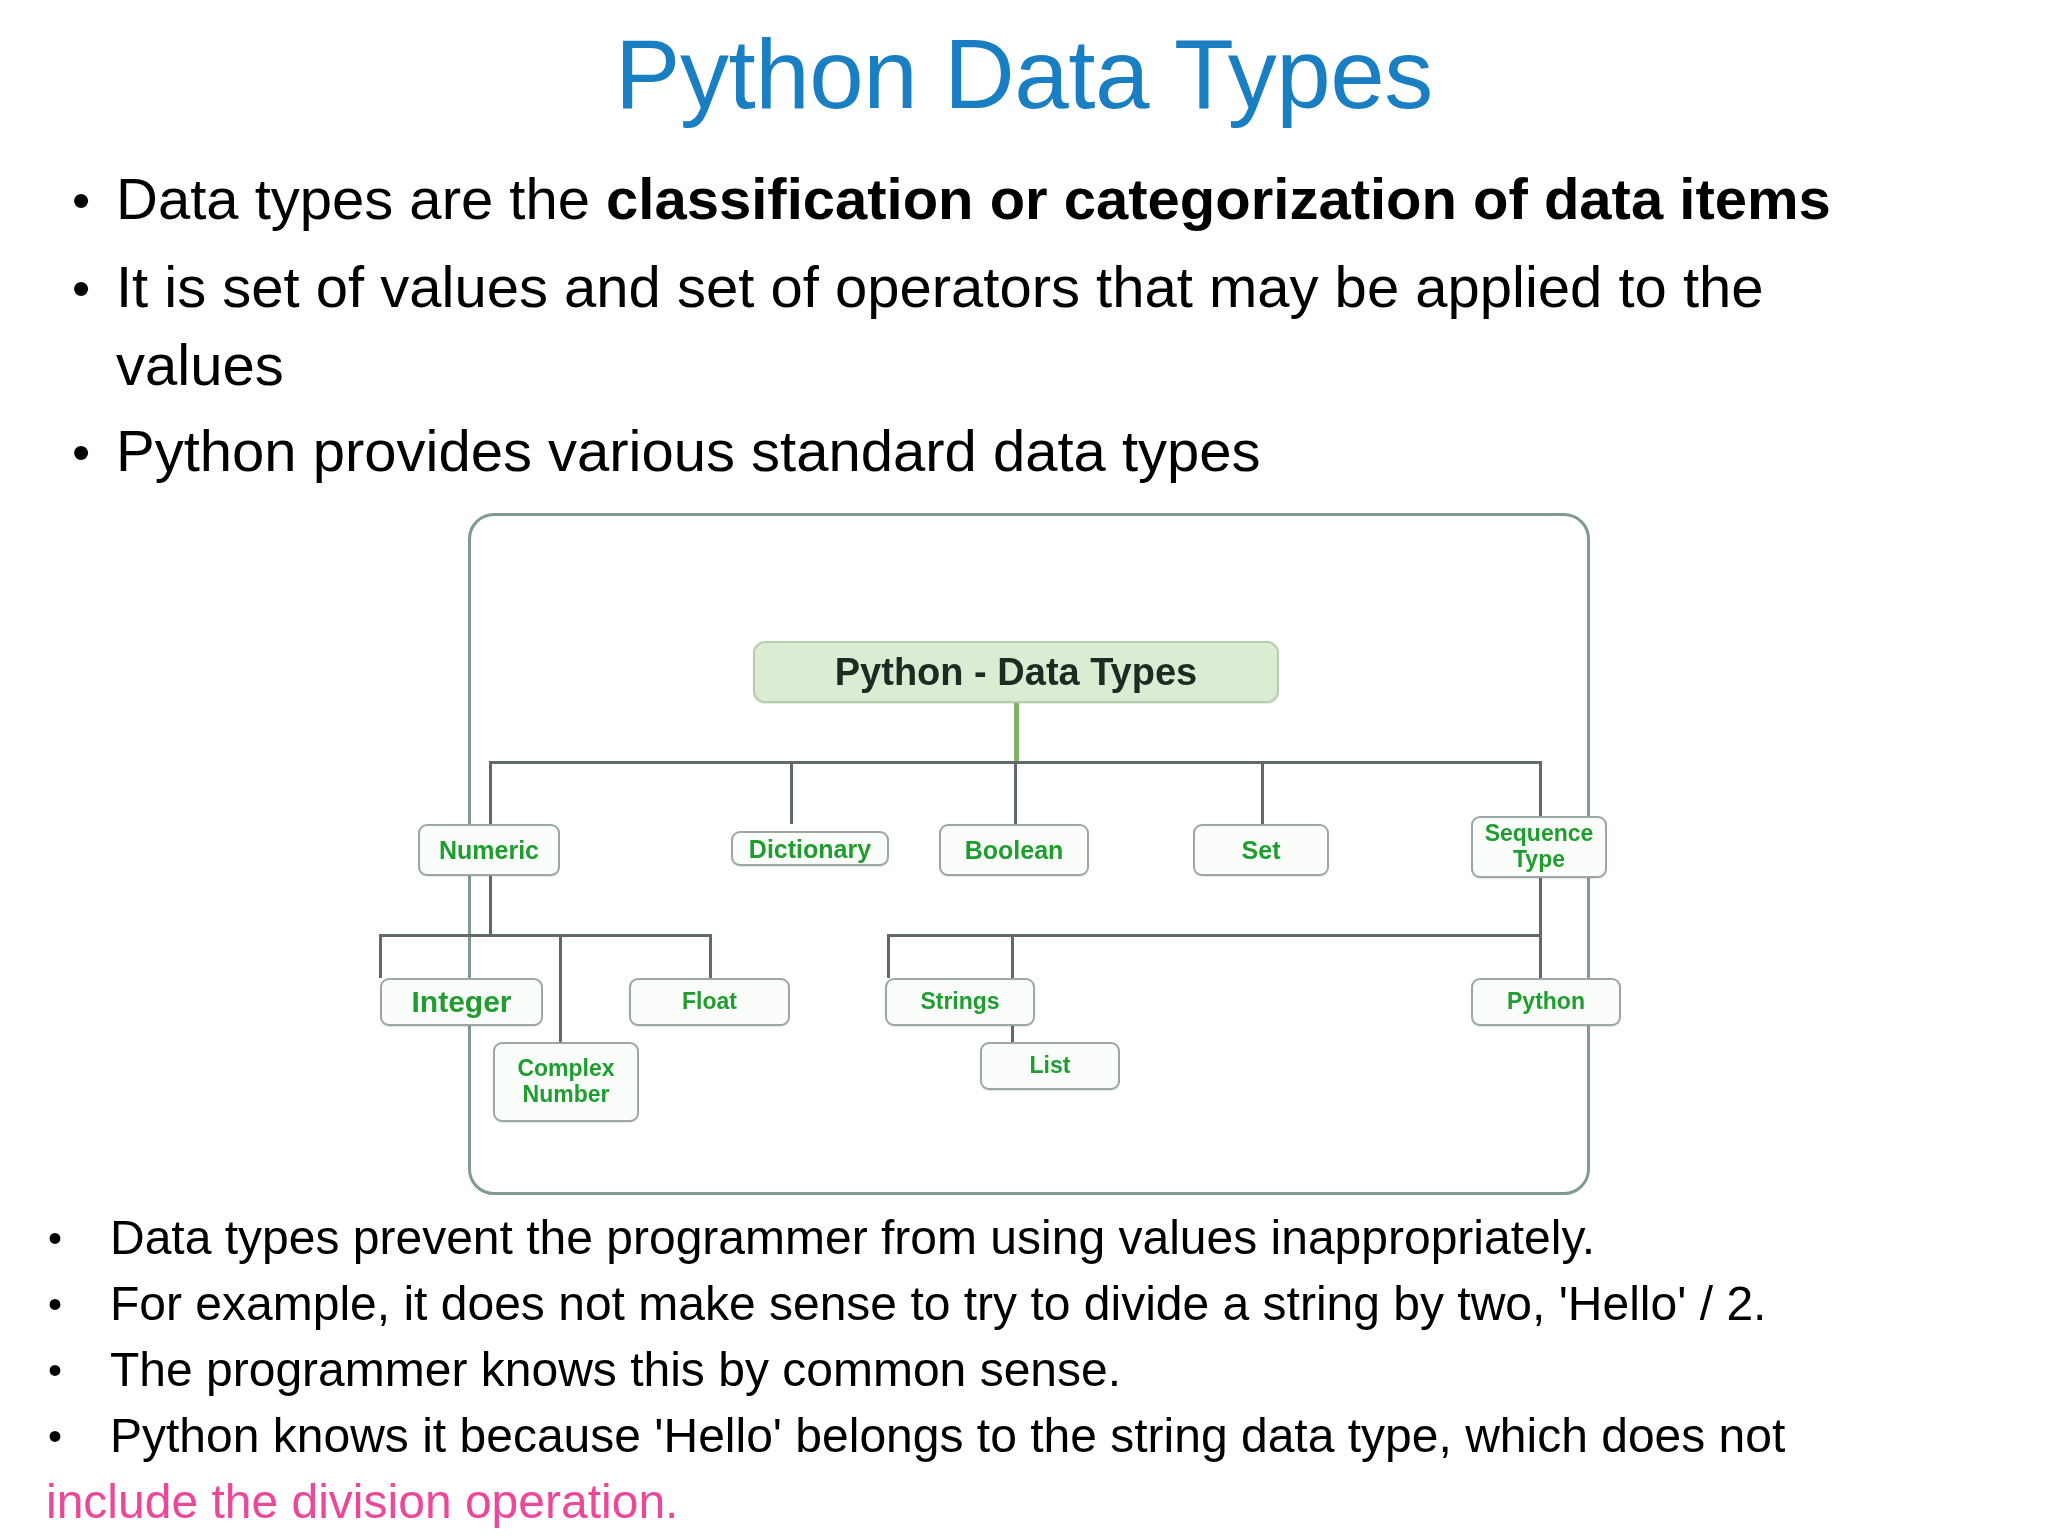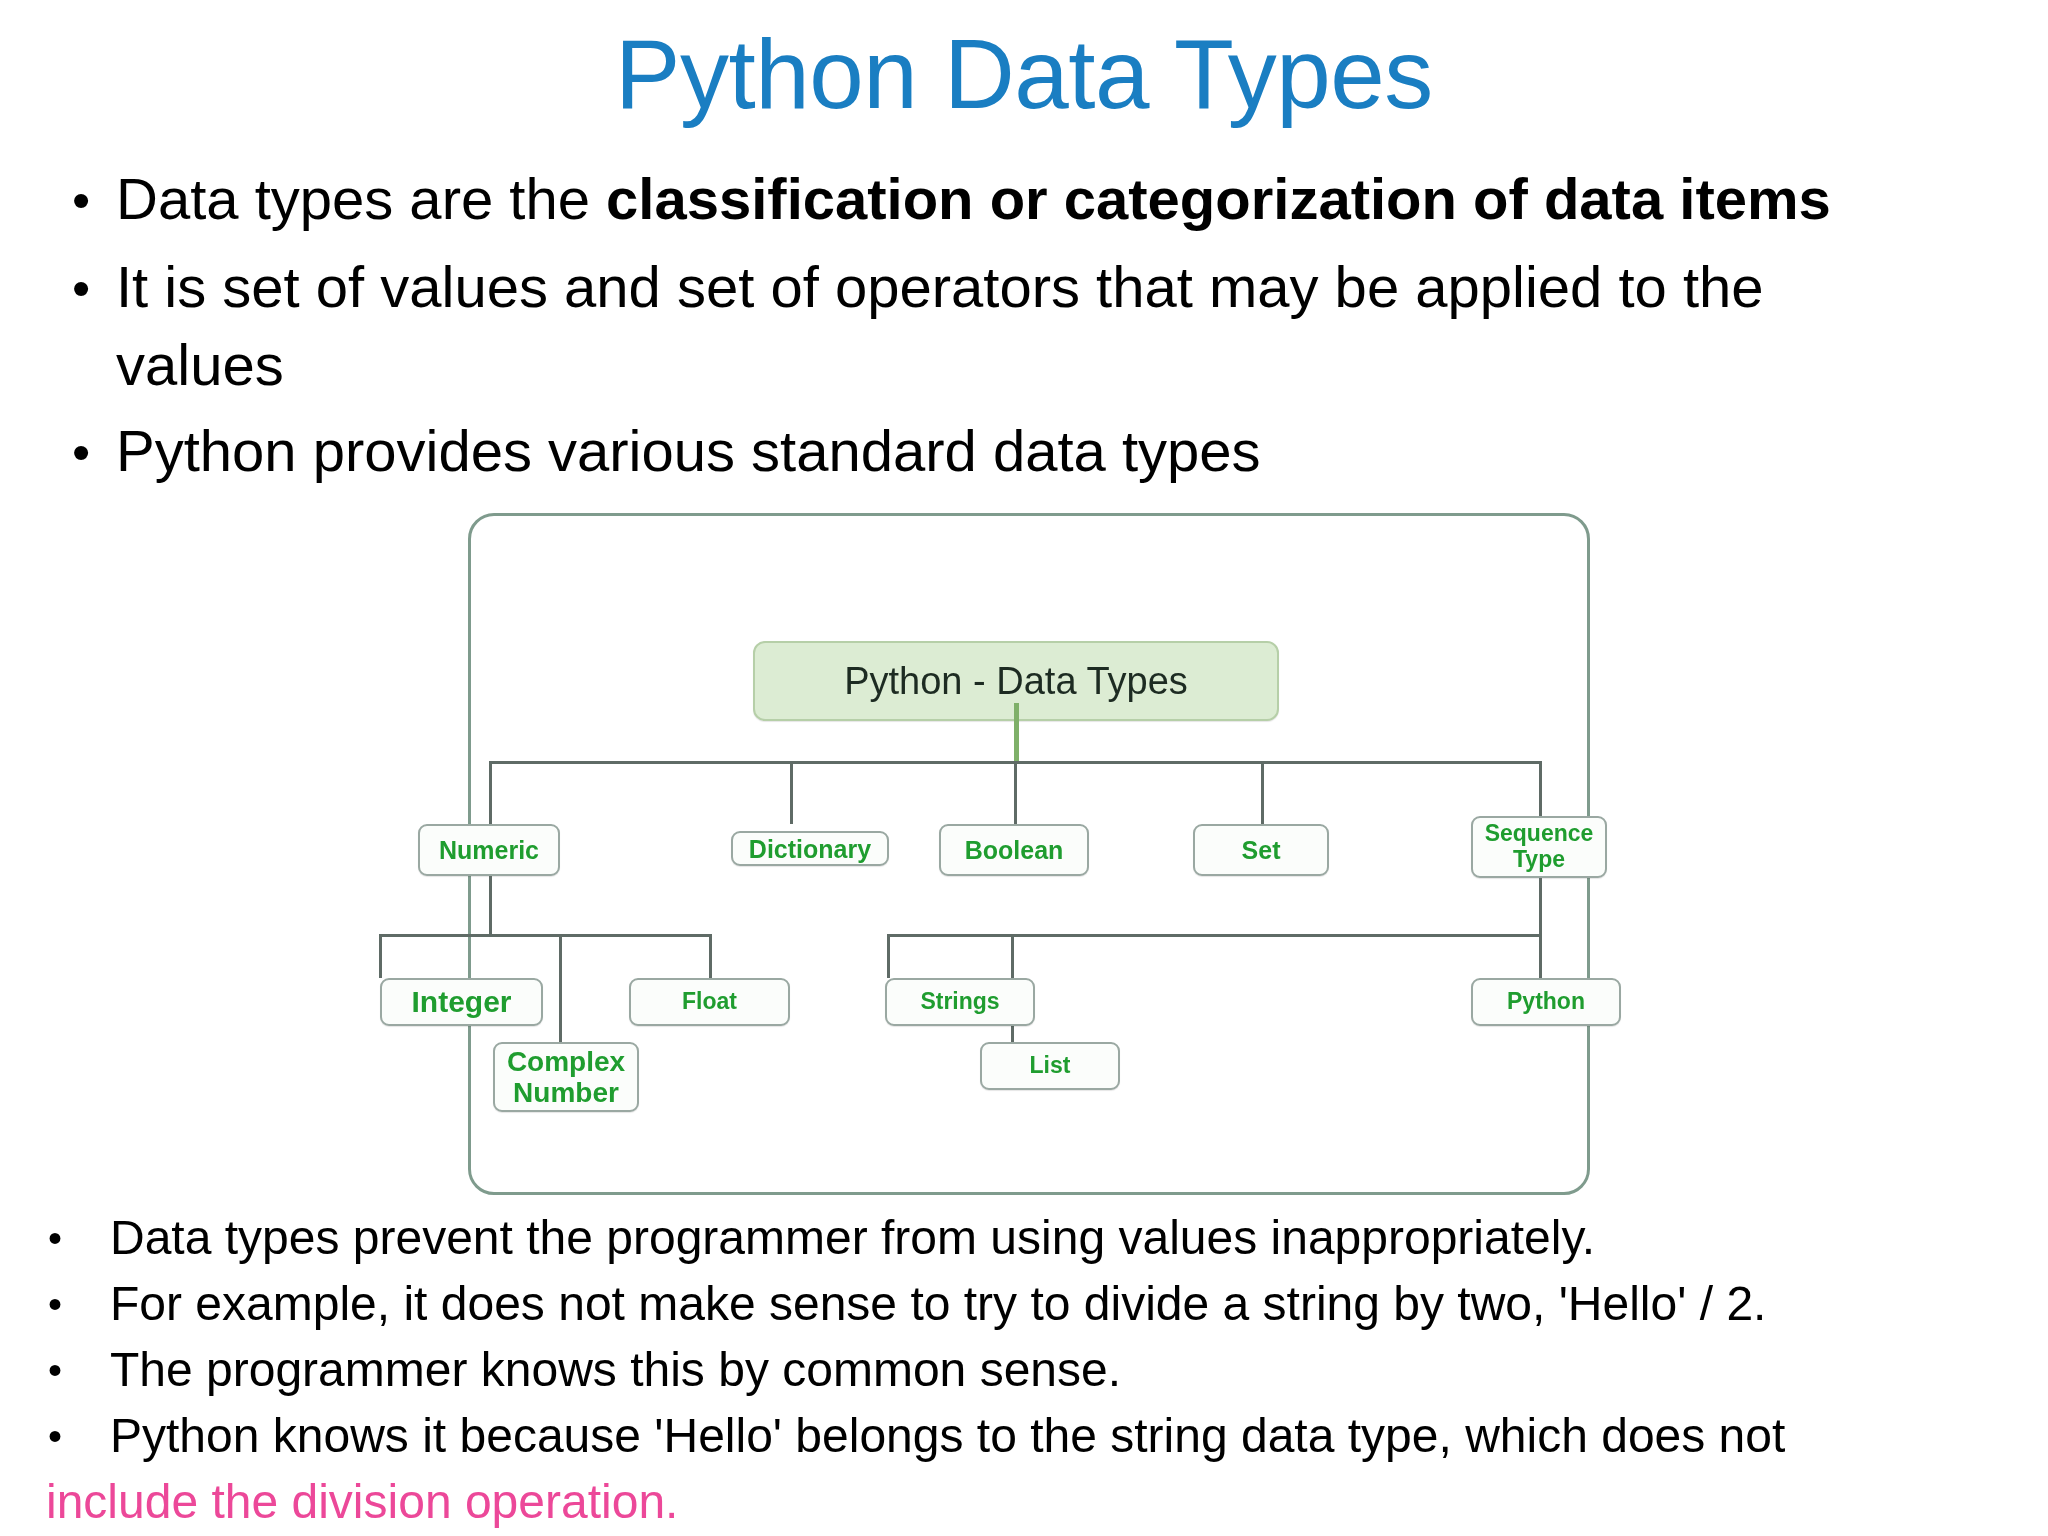--- a/index.html
+++ b/index.html
@@ -166,21 +166,21 @@
   <div class="tb-row">
     <span class="tb-dot">•</span>
     <span class="tb-text">Python provides various standard data types</span>
   </div>
 
 </div>
 
 <div class="diagram-frame">
   <div class="diagram-inner">
 
-    <div class="node root" style="left:282px; top:125px; width:526px; height:80px;">Python - Data Types</div>
+    <div class="node root" style="left:282px; top:125px; width:526px; height:62px;font-weight:bold;">Python - Data Types</div>
 
     <div class="line v green" style="left:543px; top:187px; height:58px;"></div>
 
     <div class="line h" style="left:18px; top:245px; width:1050px;"></div>
 
     <div class="line v" style="left:18px; top:245px; height:63px;"></div>
     <div class="line v" style="left:319px; top:245px; height:63px;"></div>
     <div class="line v" style="left:543px; top:245px; height:63px;"></div>
     <div class="line v" style="left:790px; top:245px; height:63px;"></div>
     <div class="line v" style="left:1068px; top:245px; height:63px;"></div>
@@ -191,21 +191,21 @@
     <div class="node" style="left:722px; top:308px; width:136px; height:52px;">Set</div>
     <div class="node" style="left:1000px; top:300px; width:136px; height:62px; font-size:23px;">Sequence Type</div>
 
     <div class="line v" style="left:18px; top:360px; height:58px;"></div>
     <div class="line h" style="left:-92px; top:418px; width:330px;"></div>
     <div class="line v" style="left:-92px; top:418px; height:44px;"></div>
     <div class="line v" style="left:88px; top:418px; height:108px;"></div>
     <div class="line v" style="left:238px; top:418px; height:44px;"></div>
 
     <div class="node" style="left:-91px; top:462px; width:163px; height:48px; font-size:30px;">Integer</div>
-    <div class="node" style="left:22px; top:526px; width:146px; height:70px; font-size:28px;">Complex Number</div>
+    <div class="node" style="left:22px; top:526px; width:146px; height:80px; font-size:23px;">Complex Number</div>
     <div class="node" style="left:158px; top:462px; width:161px; height:48px; font-size:23px;text-align:right;">Float</div>
 
     <div class="line v" style="left:1068px; top:362px; height:56px;"></div>
     <div class="line h" style="left:416px; top:418px; width:652px;"></div>
     <div class="line v" style="left:416px; top:418px; height:44px;"></div>
     <div class="line v" style="left:540px; top:418px; height:108px;"></div>
     <div class="line v" style="left:1068px; top:418px; height:44px;"></div>
 
     <div class="node" style="left:414px; top:462px; width:150px; height:48px; font-size:23px;">Strings</div>
     <div class="node" style="left:474px; top:526px; width:140px; height:48px; font-size:23px;margin-left:35px;">List</div>

